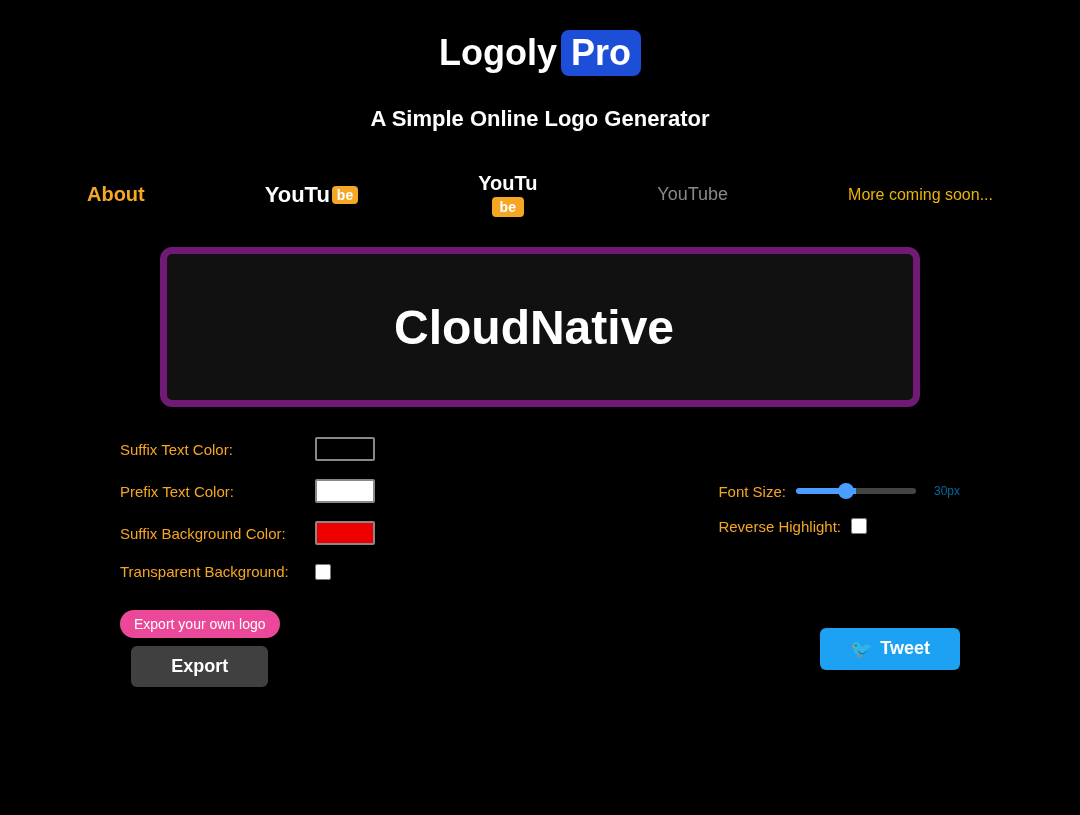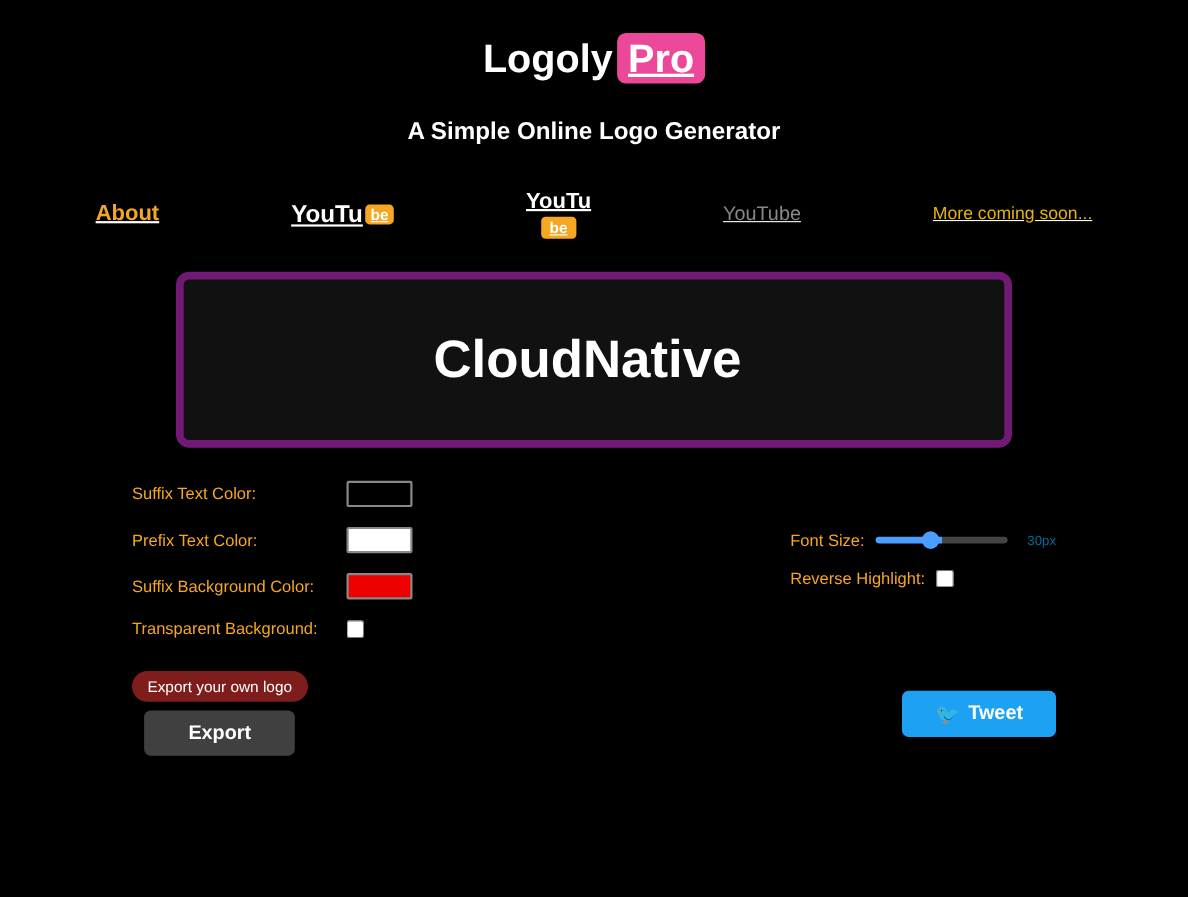--- a/index.html
+++ b/index.html
@@ -18,46 +18,44 @@
       justify-content: center;
       align-items: center;
       padding: 30px 0 20px;
     }
     .header-logo-text {
       font-size: 36px;
       font-weight: bold;
       color: #fff;
     }
     .header-logo-badge {
-      background: #ec4899;
+      background: #1d4ed8;
       color: #fff;
       font-size: 36px;
       font-weight: bold;
       padding: 2px 10px;
       border-radius: 8px;
       margin-left: 4px;
-      text-decoration: underline;
     }
 
     .tagline {
       text-align: center;
       font-size: 22px;
       font-weight: bold;
       color: #fff;
       margin: 10px 0 30px;
     }
 
     
     .nav {
       display: flex;
       justify-content: space-around;
       align-items: center;
       padding: 10px 27px;
       margin-bottom: 20px;
-      text-decoration: underline;
     }
     .nav-about {
       color: #f5a623;
       font-size: 20px;
       font-weight: bold;
       cursor: pointer;
     }
     .nav-item-youTube1 {
       display: flex;
       align-items: center;
@@ -217,21 +215,21 @@
       padding: 0 120px;
       margin-top: 10px;
     }
     .export-section {
       display: flex;
       flex-direction: column;
       align-items: center;
       gap: 8px;
     }
     .export-tooltip {
-      background: #7f1d1d;
+      background: #ec4899;
       color: #fff;
       font-size: 14px;
       padding: 6px 14px;
       border-radius: 20px;
     }
     .export-button {
       background: #404040;
       color: #fff;
       font-size: 18px;
       font-weight: bold;

